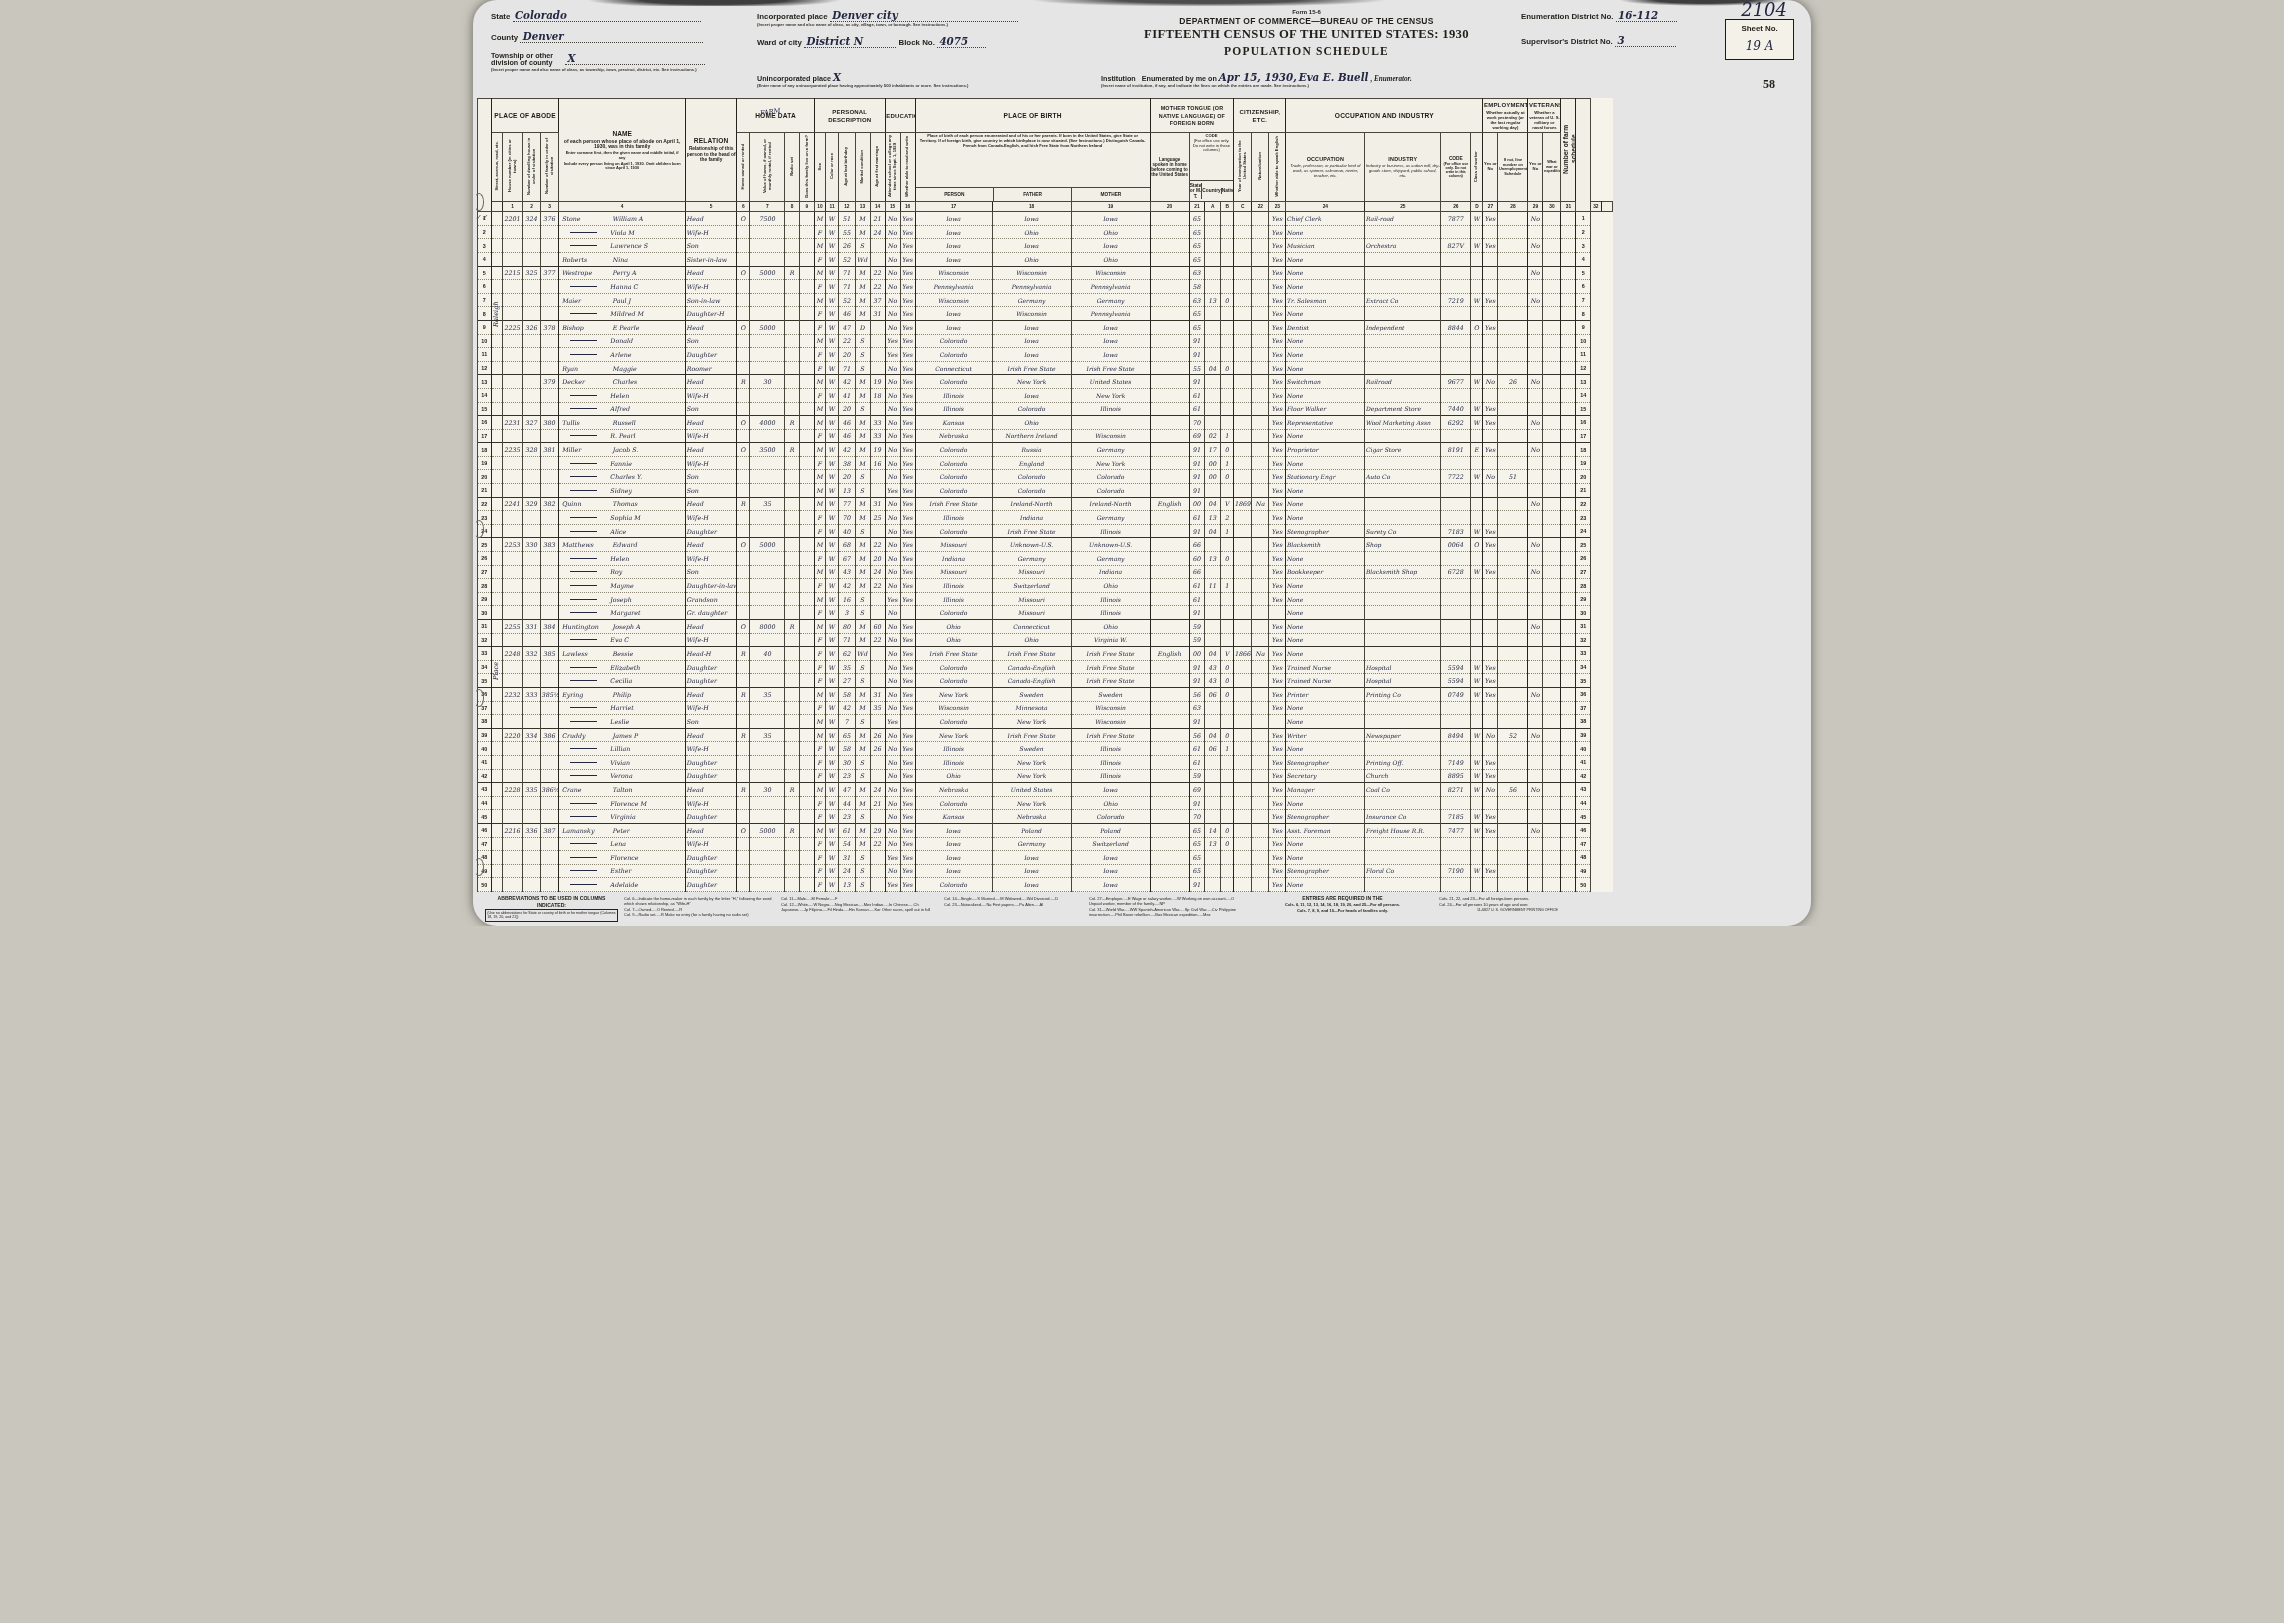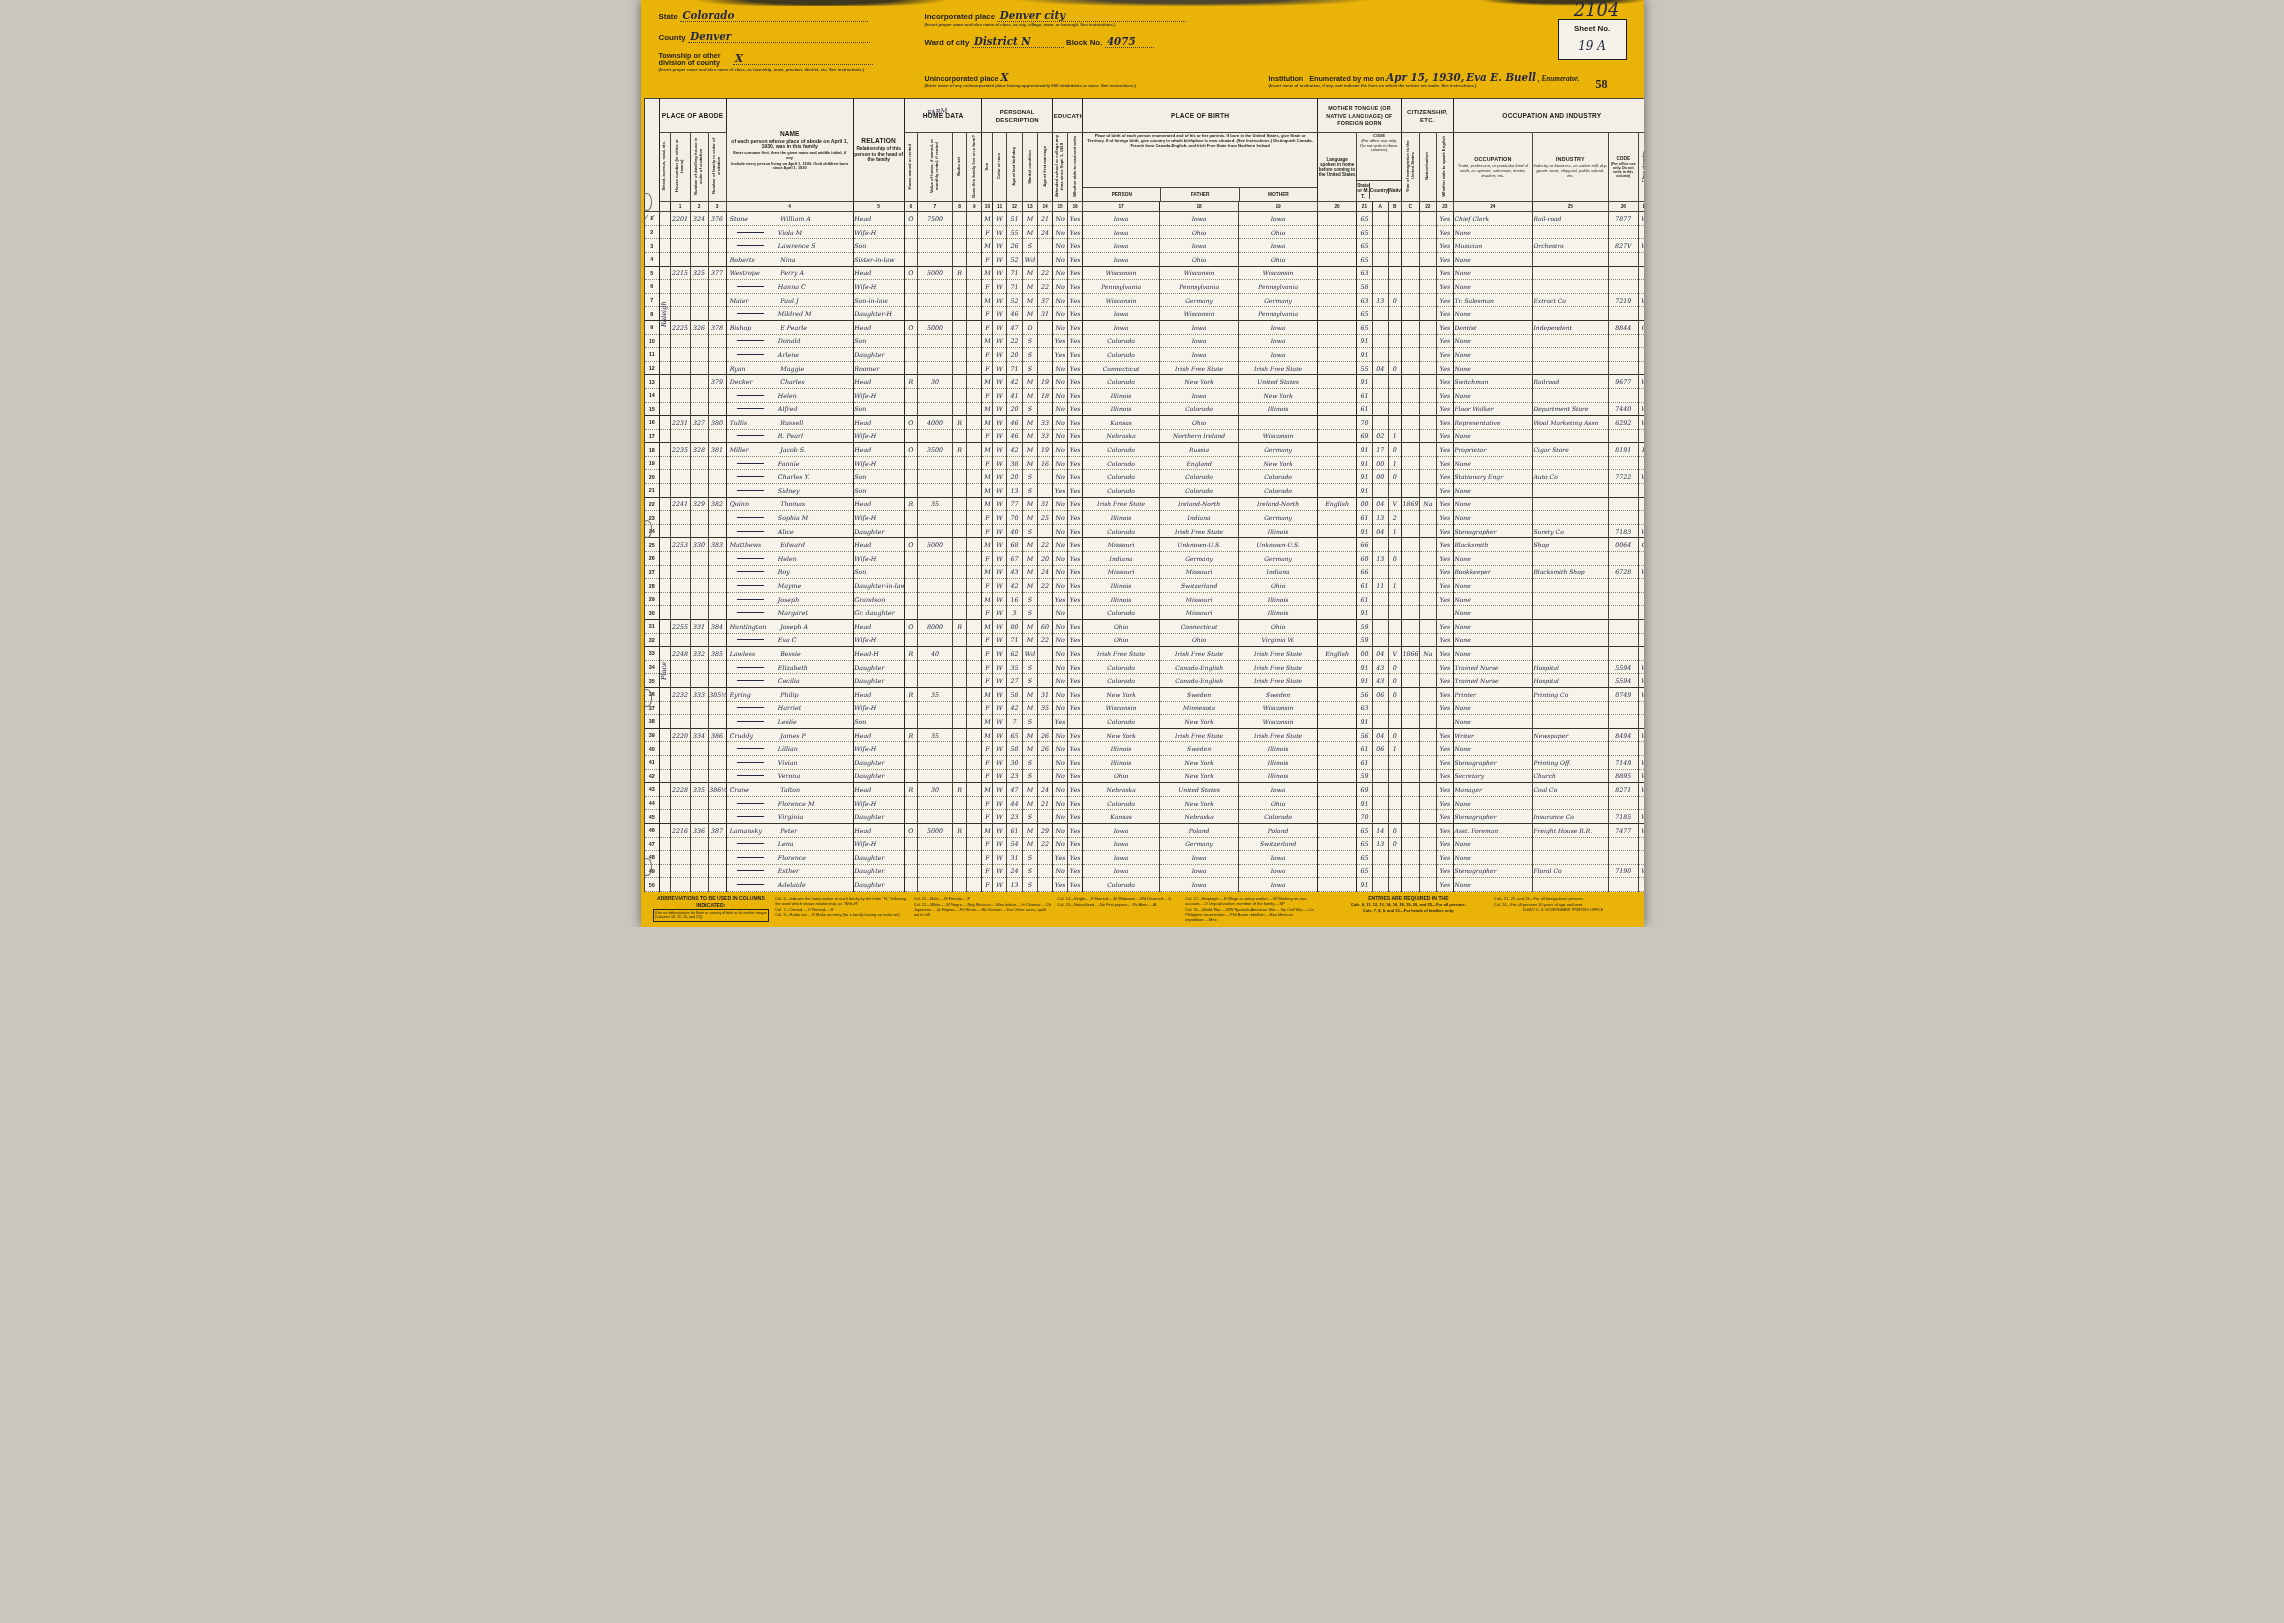--- a/index.html
+++ b/index.html
@@ -1,17 +1,17 @@
 <!DOCTYPE html>
 <html style="font-size:9.7px"><head>
 <meta charset="utf-8">
 <style>
   html,body{margin:0;padding:0;background:#c9c7bd;font-family:"Liberation Sans",sans-serif;}
-  .sheet{position:relative;width:1003px;min-height:906px;margin:0 auto;background:#eab308;color:#221f1a;
-         box-shadow:0 0 11px rgba(0,0,0,.5);overflow:hidden;}
+  .sheet{position:relative;width:1338px;min-height:906px;margin:0 auto;background:#e5e5e5;color:#221f1a;
+         box-shadow:0 0 11px rgba(0,0,0,.5);overflow:hidden;border-radius:24px;}
   .sheet:before{content:"";position:absolute;left:0;top:0;right:0;height:6px;
     background:radial-gradient(ellipse 181px 11px at 18% 0,#222 0 40%,transparent 70%),
                radial-gradient(ellipse 254px 9.7px at 55% 0,#333 0 35%,transparent 70%),
                radial-gradient(ellipse 121px 8.5px at 92% 0,#222 0 40%,transparent 70%);opacity:.85;}
   
   .tophdr{position:relative;height:91px;padding:6px 11px 0 11px;}
   .hcol{position:absolute;top:8.5px;}
   .hcol.left{left:18px;width:254px;}
   .hcol.mid{left:284px;width:338px;}
   .hcol.title{left:628px;width:411px;text-align:center;}
@@ -111,20 +111,26 @@
       </div>
       <div class="subnote">(Insert proper name and also name of class, as city, village, town, or borough.  See instructions.)</div>
       <div class="fld" style="margin-top:7.2px;">
         <span class="lbl">Ward of city</span>
         <span class="wr hw big" style="min-width:85px;">District N</span>
         <span class="lbl">Block No.</span>
         <span class="wr hw big" style="min-width:42px;">4075</span>
       </div>
     </div>
 
+    <div class="hcol title">
+      <div class="formno">Form 15-6</div>
+      <div class="t1">DEPARTMENT OF COMMERCE—BUREAU OF THE CENSUS</div>
+      <div class="t2">FIFTEENTH CENSUS OF THE UNITED STATES:  1930</div>
+      <div class="t3">POPULATION SCHEDULE</div>
+    </div>
 
     <div class="hcol right">
       <div class="fld">
         <span class="lbl">Enumeration District No.</span>
         <span class="wr hw big" style="min-width:54px;">16-112</span>
       </div>
       <div class="fld" style="margin-top:12px;">
         <span class="lbl">Supervisor's District No.</span>
         <span class="wr hw big" style="min-width:54px;">3</span>
       </div>

